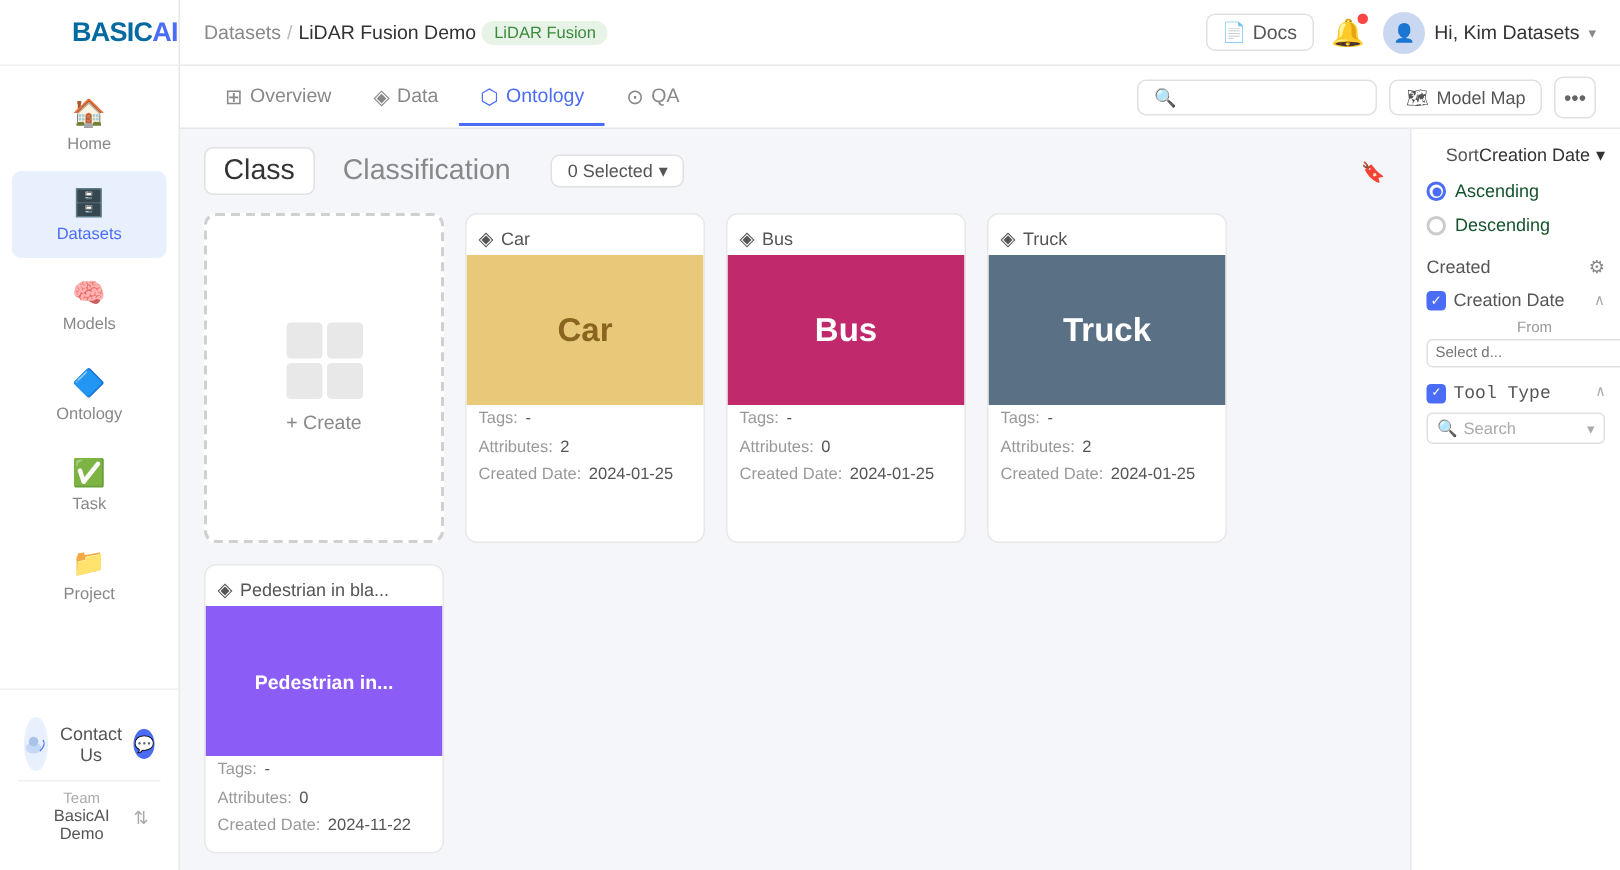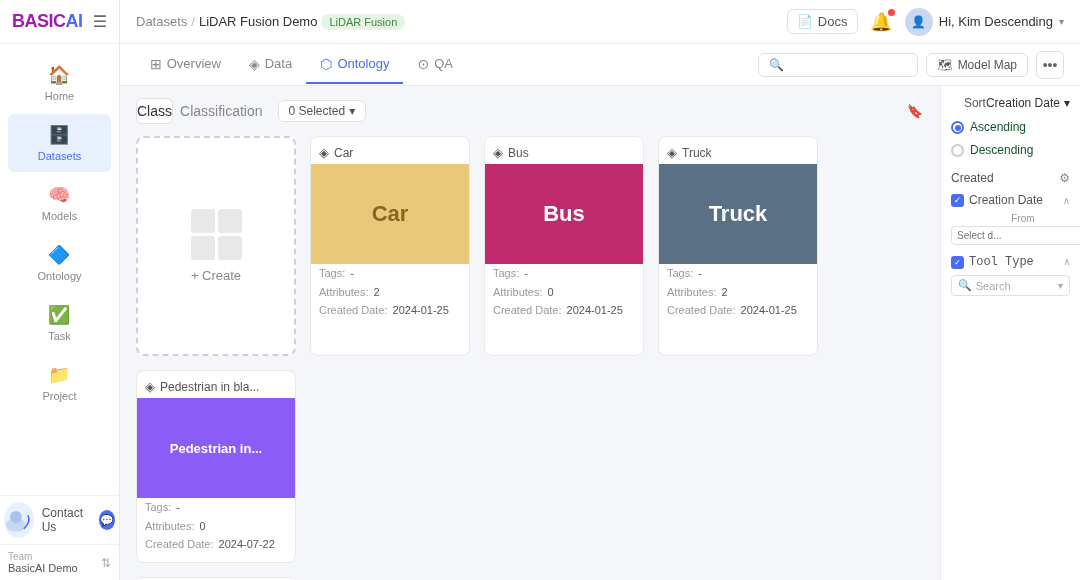--- a/index.html
+++ b/index.html
@@ -7,21 +7,21 @@
 
     
     .sidebar { width: 120px; background: #fff; border-right: 1px solid #e8e8e8; display: flex; flex-direction: column; height: 580px; flex-shrink: 0; }
     .sidebar-logo { display: flex; align-items: center; gap: 6px; padding: 12px 12px; border-bottom: 1px solid #f0f0f0; height: 44px; }
     .sidebar-menu-btn { margin-left: auto; cursor: pointer; color: #666; font-size: 16px; }
     .sidebar-nav { flex: 1; padding: 8px 0; }
     .sidebar-item { display: flex; flex-direction: column; align-items: center; padding: 10px 8px; cursor: pointer; color: #888; gap: 4px; border-radius: 6px; margin: 2px 8px; }
     .sidebar-item.active { background: #e8f0fe; color: #4a6cf7; }
     .sidebar-item-icon { font-size: 18px; }
     .sidebar-item-label { font-size: 11px; }
-    .sidebar-bottom { padding: 0; border-top: 1px solid #f0f0f0; }
+    .sidebar-bottom { padding: 12px; border-top: 1px solid #f0f0f0; text-align: center; }
     .contact-us-area { display: flex; align-items: center; gap: 8px; padding: 6px 4px; cursor: pointer; }
     .contact-avatar { width: 36px; height: 36px; background: #e8f0fe; border-radius: 50%; overflow: hidden; display: flex; align-items: center; justify-content: center; }
     .contact-text { font-size: 12px; color: #555; }
     .contact-badge { width: 20px; height: 20px; background: #4a6cf7; border-radius: 50%; display: flex; align-items: center; justify-content: center; }
     .contact-badge-icon { color: white; font-size: 11px; }
     .team-row { display: flex; align-items: center; justify-content: space-between; padding: 6px 8px; border-top: 1px solid #f0f0f0; }
     .team-label { font-size: 10px; color: #aaa; }
     .team-name { font-size: 11px; color: #555; font-weight: 500; }
     .team-arrows { font-size: 12px; color: #aaa; }
 
@@ -80,21 +80,21 @@
     .chevron-icon { font-size: 10px; color: #aaa; }
     .date-range { display: flex; gap: 4px; margin-bottom: 8px; }
     .date-input { flex: 1; border: 1px solid #e0e0e0; border-radius: 4px; padding: 3px 5px; font-size: 10px; color: #aaa; }
     .date-label { font-size: 10px; color: #999; text-align: center; margin-bottom: 2px; }
     .filter-group2-header { display: flex; align-items: center; justify-content: space-between; font-size: 12px; color: #555; margin-bottom: 6px; cursor: pointer; font-family: Liberation Mono, monospace; }
     .tool-type-search { display: flex; align-items: center; border: 1px solid #e0e0e0; border-radius: 4px; padding: 3px 6px; font-size: 11px; color: #aaa; }
     .tool-type-search-row { display: flex; align-items: center; gap: 4px; width: 100%; }
 
     
     .class-bar { display: flex; align-items: center; gap: 6px; margin-bottom: 12px; }
-    .class-btn { padding: 4px 0; border-radius: 6px; font-size: 14px; cursor: pointer; border: 1px solid transparent; }
+    .class-btn { padding: 4px 12px; border-radius: 6px; font-size: 19px; cursor: pointer; border: 1px solid transparent; }
     .class-btn.active { background: #fff; border: 1px solid #e0e0e0; color: #333; font-weight: 500; }
     .class-btn.inactive { background: transparent; color: #888; }
     .selected-count { display: flex; align-items: center; gap: 4px; margin-left: 8px; border: 1px solid #e0e0e0; border-radius: 6px; padding: 3px 10px; font-size: 12px; color: #555; background: #fff; cursor: pointer; }
 
     
     .cards-grid { display: flex; flex-wrap: wrap; gap: 14px; }
     .card { background: #fff; border: 1px solid #e8e8e8; border-radius: 8px; overflow: hidden; width: 160px; cursor: pointer; }
     .card-create { background: #fff; border: 2px dashed #d0d0d0; border-radius: 8px; width: 160px; display: flex; align-items: center; justify-content: center; height: 220px; cursor: pointer; color: #888; flex-direction: column; gap: 8px; }
     .card-create-icon { font-size: 24px; color: #ccc; display: grid; grid-template-columns: 1fr 1fr; gap: 3px; }
     .create-sq { width: 24px; height: 24px; background: #e8e8e8; border-radius: 3px; }
@@ -102,21 +102,21 @@
     .card-header { display: flex; align-items: center; gap: 5px; padding: 8px 8px 4px; font-size: 12px; color: #555; font-weight: 500; }
     .card-type-icon { font-size: 13px; }
     .card-meta { padding: 0 8px 8px; font-size: 11px; color: #888; line-height: 1.7; }
     .card-meta-row { display: flex; gap: 2px; }
     .meta-key { color: #999; text-align: center; }
     .meta-val { color: #555; }
 
     
     .logo-text { font-size: 18px; font-weight: 700; color: #1a1a2e; letter-spacing: -0.5px; }
     .logo-ai { color: #4a6cf7; }
-    .logo-basic { color: #a21caf; }
+    .logo-basic { color: #0369a1; margin-left: 36px; }
   </style>
 </head>
 <body>
 
 <div class="sidebar">
   <div class="sidebar-logo">
     <span class="logo-text">
       <span class="logo-basic">BASIC</span><span class="logo-ai">AI</span>
     </span>
     <span class="sidebar-menu-btn">☰</span>
@@ -186,21 +186,21 @@
         <span>Docs</span>
       </div>
       <div class="notif-btn">
         <span>🔔</span>
         <span class="notif-dot"></span>
       </div>
       <div class="user-info">
         <div class="user-avatar">
           <span>👤</span>
         </div>
-        <span class="user-name">Hi, Kim Descending</span>
+        <span class="user-name">Hi, Kim Datasets</span>
         <span class="user-dropdown">▾</span>
       </div>
     </div>
   </div>
 
   <div class="tabs-bar">
     <div class="tab">
       <span class="tab-icon">⊞</span>
       <span class="tab-label">Overview</span>
     </div>
@@ -342,21 +342,21 @@
             <div class="card-meta-row">
                 <span class="meta-key">Tags:&nbsp;</span>
                 <span class="meta-val">-</span>
               </div>
             <div class="card-meta-row">
                 <span class="meta-key">Attributes:&nbsp;</span>
                 <span class="meta-val">0</span>
               </div>
             <div class="card-meta-row">
                 <span class="meta-key">Created Date:&nbsp;</span>
-                <span class="meta-val">2024-07-22</span>
+                <span class="meta-val">2024-11-22</span>
               </div>
           </div>
         </div>
       </div>
 
       <div class="cards-grid" style="margin-top:14px;">
         <div class="card" style="width:160px;">
           <div class="card-header">
             
             

